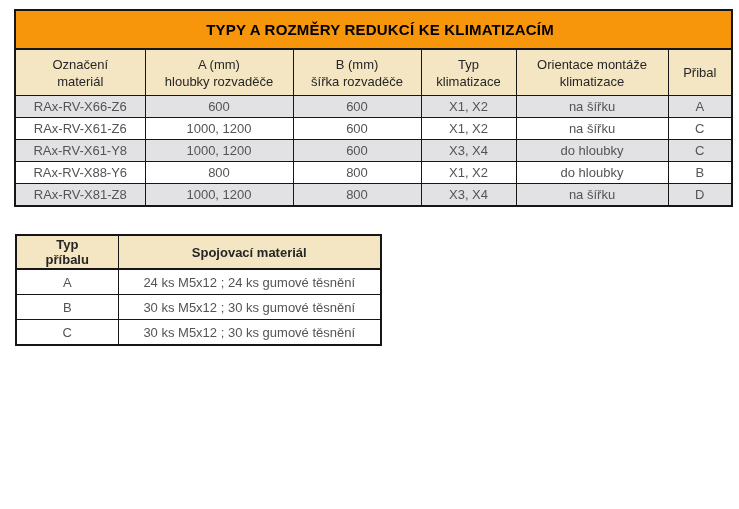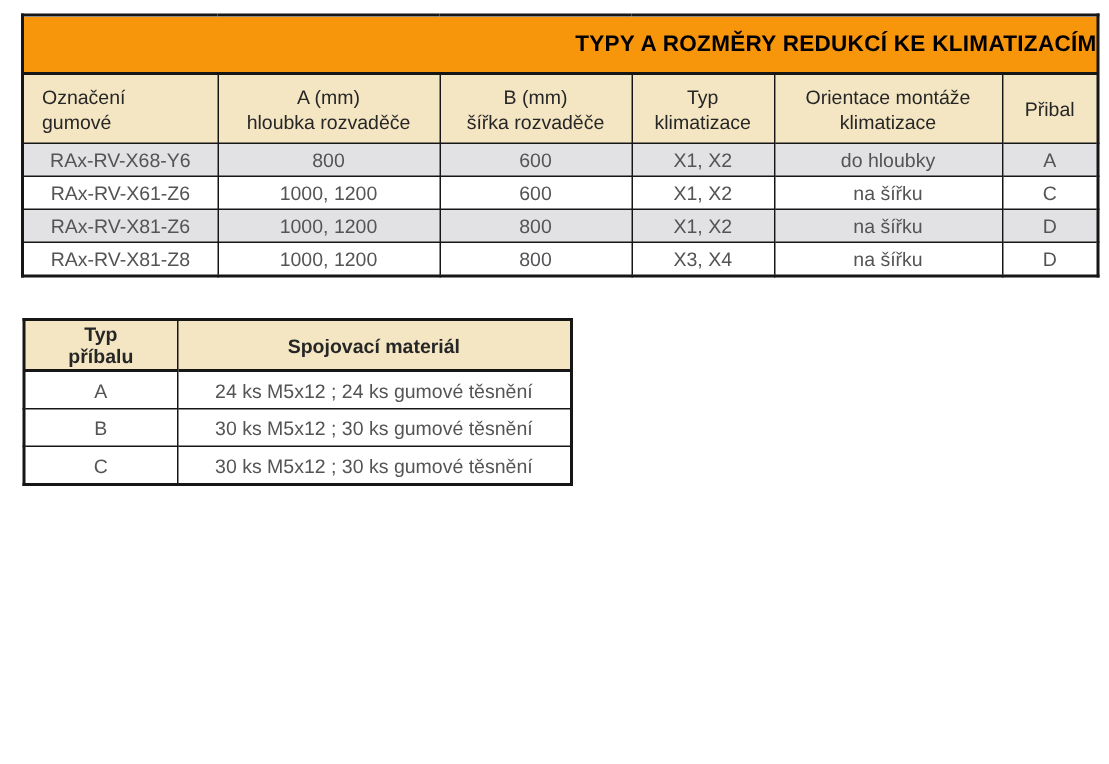--- a/index.html
+++ b/index.html
@@ -25,40 +25,40 @@
   .main{
     margin:9px 0 0 14px;
     width:717px;
     border:2px solid var(--border);
   }
   .main th,.main td{border:1px solid var(--border);overflow:hidden;}
   .main .title-cell{
     background:var(--title_bg);
     color:var(--title_text);
     height:37px;
-    text-align:right;
+    text-align:center;
     vertical-align:middle;
     padding:0 0 0 13px;
     font-size:15px;
     font-weight:bold;
     letter-spacing:.2px;
     border-bottom:2px solid var(--border);
   }
   .main thead th.h{
     background:var(--header_bg);
     color:var(--header_text);
     height:41px;
     font-weight:normal;
     font-size:13px;
     line-height:17px;
     vertical-align:middle;
     text-align:center;
     padding:2px;
   }
-  .main thead th.h.c0{text-align:left;padding-left:12px;}
+  .main thead th.h.c0{text-align:center;padding-left:2px;}
   .main td{
     height:21px;
     text-align:center;
     vertical-align:middle;
     font-size:13px;
     color:var(--cell_text);
     padding:0 2px;
   }
   .main tbody tr:nth-child(odd) td{background:var(--row_alt_bg);}
   .main tbody tr:nth-child(even) td{background:var(--row_bg);}
@@ -104,67 +104,75 @@
         <col style="width: 152px;">
         <col style="width: 64px;">
       </colgroup>
     <thead>
       <tr>
         <th class="title-cell" colspan="6">TYPY A ROZMĚRY REDUKCÍ KE KLIMATIZACÍM</th>
       </tr>
       <tr id="main-head-row">
           <th class="h c0">
             <div>Označení</div>
-            <div>gumové</div>
+            <div>materiál</div>
           </th>
           <th class="h c1">
             <div>A (mm)</div>
-            <div>hloubka rozvaděče</div>
+            <div>hloubky rozvaděče</div>
           </th>
           <th class="h c2">
             <div>B (mm)</div>
             <div>šířka rozvaděče</div>
           </th>
           <th class="h c3">
             <div>Typ</div>
             <div>klimatizace</div>
           </th>
           <th class="h c4">
             <div>Orientace montáže</div>
             <div>klimatizace</div>
           </th>
           <th class="h c5">
             <div>Přibal</div>
           </th>
         </tr>
     </thead>
     <tbody id="main-body">
         <tr>
-          <td class="c0">RAx-RV-X68-Y6</td>
-          <td class="c1">800</td>
+          <td class="c0">RAx-RV-X66-Z6</td>
+          <td class="c1">600</td>
           <td class="c2">600</td>
           <td class="c3">X1, X2</td>
-          <td class="c4">do hloubky</td>
+          <td class="c4">na šířku</td>
           <td class="c5">A</td>
         </tr>
         <tr>
           <td class="c0">RAx-RV-X61-Z6</td>
           <td class="c1">1000, 1200</td>
           <td class="c2">600</td>
           <td class="c3">X1, X2</td>
           <td class="c4">na šířku</td>
           <td class="c5">C</td>
         </tr>
         <tr>
-          <td class="c0">RAx-RV-X81-Z6</td>
+          <td class="c0">RAx-RV-X61-Y8</td>
           <td class="c1">1000, 1200</td>
+          <td class="c2">600</td>
+          <td class="c3">X3, X4</td>
+          <td class="c4">do hloubky</td>
+          <td class="c5">C</td>
+        </tr>
+        <tr>
+          <td class="c0">RAx-RV-X88-Y6</td>
+          <td class="c1">800</td>
           <td class="c2">800</td>
           <td class="c3">X1, X2</td>
-          <td class="c4">na šířku</td>
-          <td class="c5">D</td>
+          <td class="c4">do hloubky</td>
+          <td class="c5">B</td>
         </tr>
         <tr>
           <td class="c0">RAx-RV-X81-Z8</td>
           <td class="c1">1000, 1200</td>
           <td class="c2">800</td>
           <td class="c3">X3, X4</td>
           <td class="c4">na šířku</td>
           <td class="c5">D</td>
         </tr>
       </tbody>

